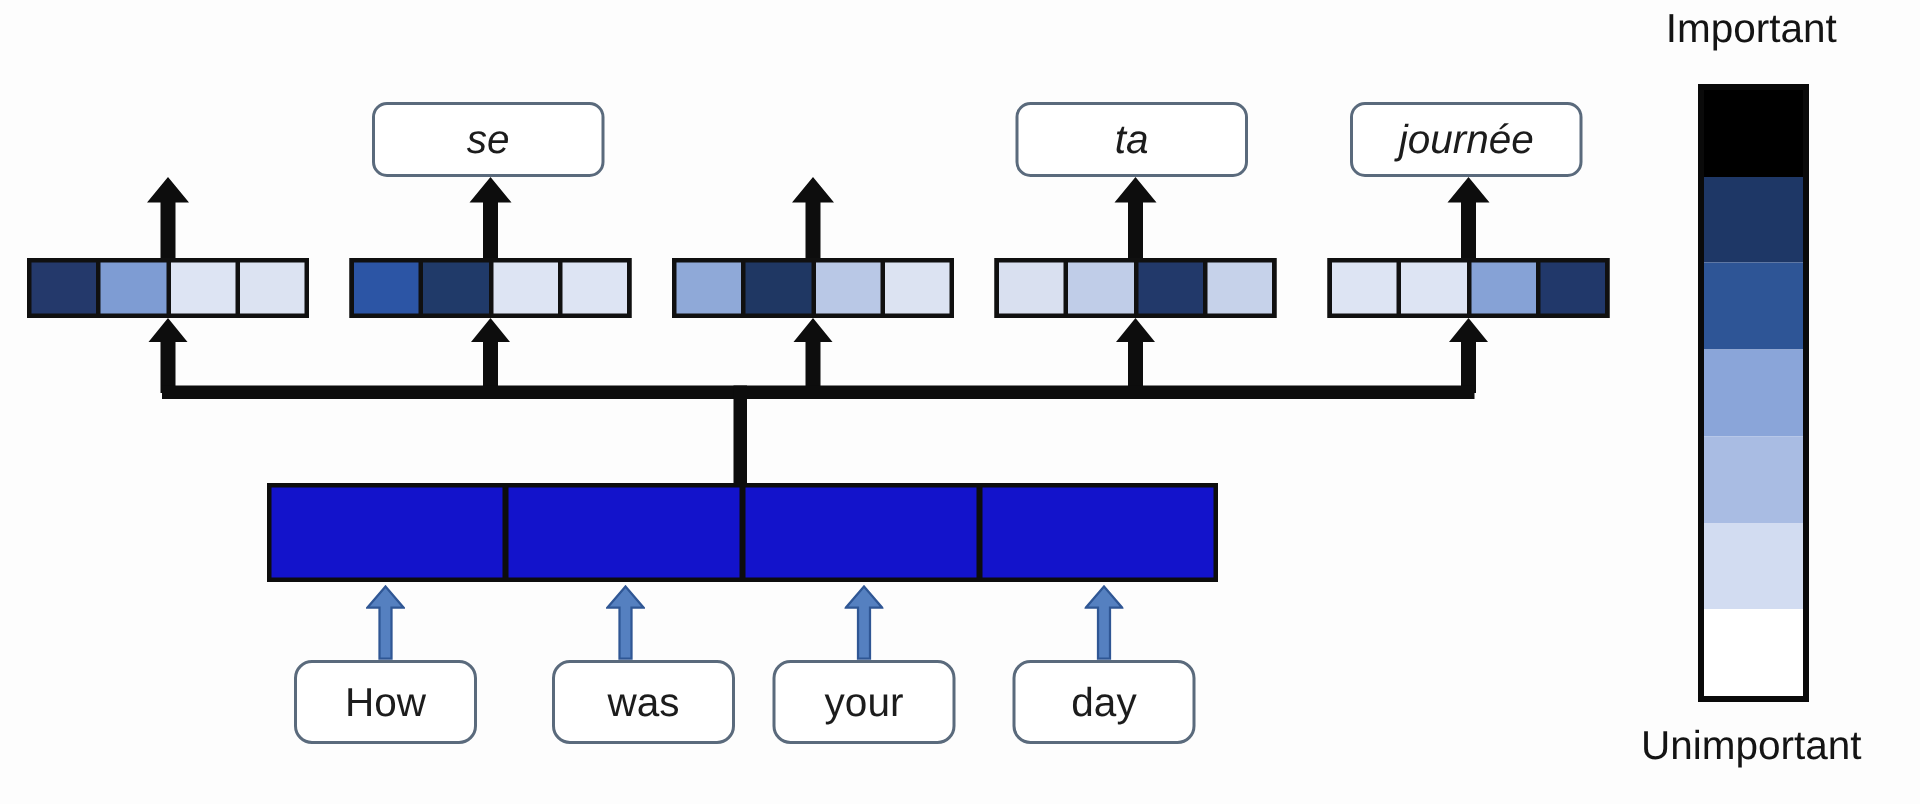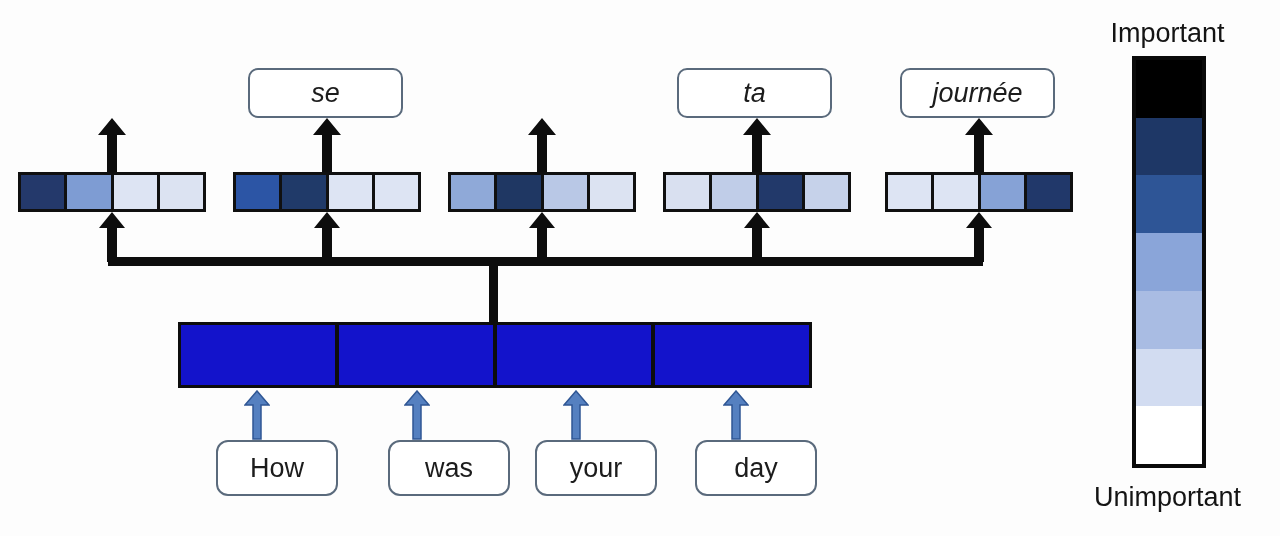--- a/index.html
+++ b/index.html
@@ -8,21 +8,21 @@
     font-family:"Liberation Sans",sans-serif;overflow:hidden;
   }
   
   .token-box{
     position:absolute;box-sizing:border-box;height:50px;width:155px;
     border:2px solid #5a6a7c;border-radius:10px;background:#fff;
     display:flex;align-items:center;justify-content:center;
     font-size:27px;color:#1c1c1c;
   }
   .token-box.output{font-style:italic;top:68px;}
-  .token-box.input{top:440px;height:56px;width:122px;border-radius:12px;margin-left:20px;}
+  .token-box.input{top:440px;height:56px;width:122px;border-radius:12px;}
   
   .strip{
     position:absolute;top:172px;width:188px;height:40px;box-sizing:border-box;
     display:flex;border:3px solid #101010;background:#101010;gap:3px;
   }
   .strip .cell{flex:1;}
   
   .arrow{position:absolute;line-height:0;}
   
   .h-line{position:absolute;left:108px;top:257px;width:875px;height:9px;background:#0d0d0d;}
@@ -150,21 +150,21 @@
   <div class="token-box input" style="left:368px">
       <span>was</span>
     </div>
   <div class="token-box input" style="left:515px">
       <span>your</span>
     </div>
   <div class="token-box input" style="left:675px">
       <span>day</span>
     </div>
 
-  <div class="legend-label" style="left:1090px;top:18px;width:155px">Important</div>
+  <div class="legend-label" style="left:1090px;top:4px;width:155px">Important</div>
   <div class="legend-bar">
     <div class="seg" style="background-color: rgb(0, 0, 0);"></div>
     <div class="seg" style="background-color: rgb(30, 55, 102);"></div>
     <div class="seg" style="background-color: rgb(46, 85, 150);"></div>
     <div class="seg" style="background-color: rgb(138, 165, 217);"></div>
     <div class="seg" style="background-color: rgb(169, 188, 227);"></div>
     <div class="seg" style="background-color: rgb(210, 220, 241);"></div>
     <div class="seg" style="background-color: rgb(255, 255, 255);"></div>
   </div>
   <div class="legend-label" style="left:1075px;top:482px;width:185px">Unimportant</div>

